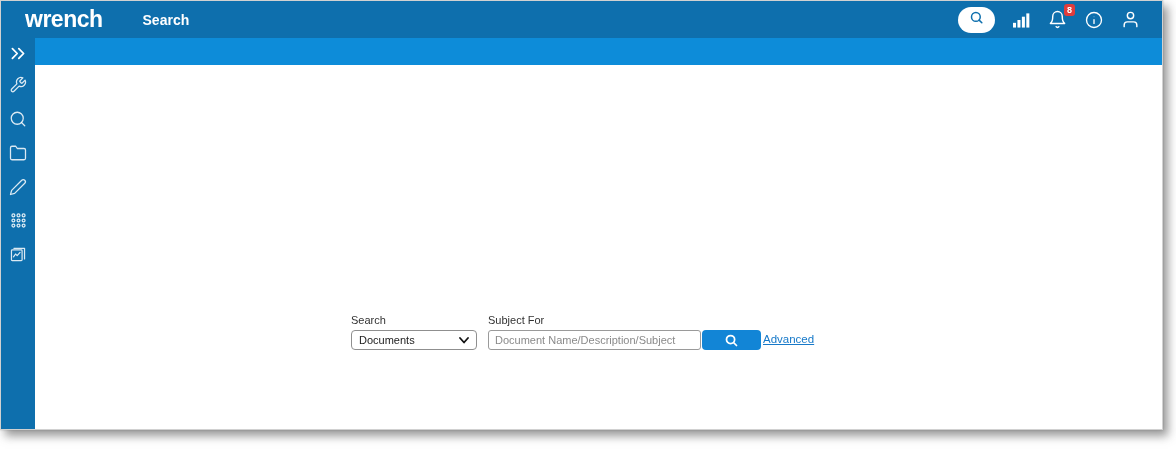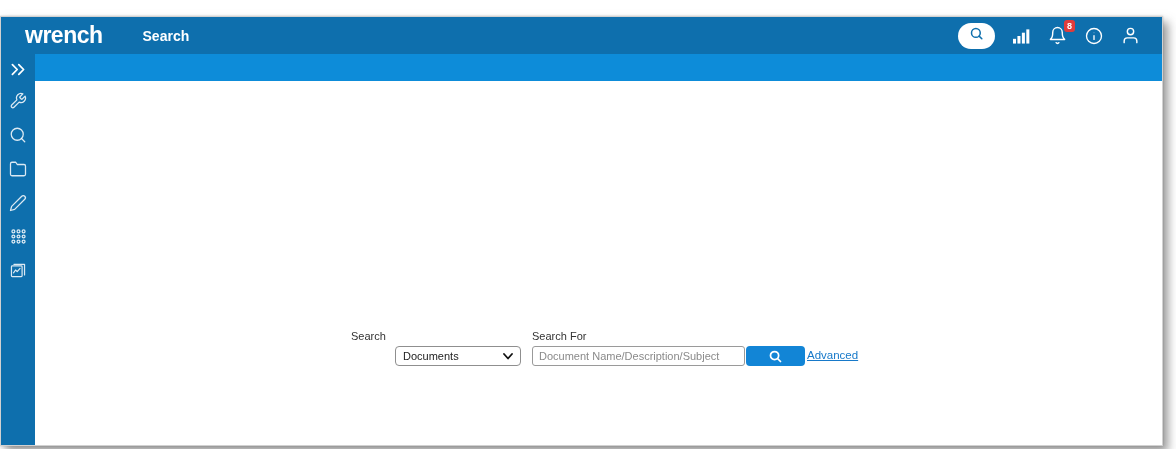--- a/index.html
+++ b/index.html
@@ -5,21 +5,21 @@
   * { box-sizing: border-box; }
   html,body { margin:0; padding:0; }
   body {
     width:1176px; height:449px;
     background:#ffffff;
     font-family:"Liberation Sans", sans-serif;
     position:relative;
     overflow:hidden;
   }
   .window {
-    position:absolute; left:0; top:16px;
+    position:absolute; left:0; top:0;
     width:1163px; height:430px;
     background:#ffffff;
     border:1px solid rgba(0,0,0,0.18);
     box-shadow:5px 6px 9px rgba(70,70,70,0.55), 0 0 2px rgba(0,0,0,0.2);
     display:flex; flex-direction:column;
     overflow:hidden;
   }
   
   .header {
     height:37px; flex:0 0 37px;
@@ -63,21 +63,21 @@
   .subheader { height:27px; flex:0 0 27px; background:#0D8CD9; }
   .content { flex:1; padding-top:249px; padding-left:316px; }
   
   .form-row { display:flex; align-items:flex-start; }
   .field { display:flex; flex-direction:column; }
   .field-label { font-size:11px; color:#333; margin-bottom:4px; }
   .select-box {
     width:126px; height:20px;
     border:1px solid #8f8f8f; border-radius:4px; background:#fff;
     display:flex; align-items:center; justify-content:space-between;
-    padding:0 7px; font-size:11px; color:#222; cursor:pointer;margin-left:44px;
+    padding:0 7px; font-size:11px; color:#222; cursor:pointer;
   }
   .field-category { margin-right:11px; }
   .query-group { display:flex; }
   .query-input {
     width:213px; height:20px;
     border:1px solid #9a9a9a; border-radius:3px;
     padding:0 6px; font-size:11px; color:#333;
     font-family:"Liberation Sans", sans-serif;
     outline:none;
   }
@@ -204,21 +204,21 @@
               <span>Documents</span>
               <span style="display:flex;align-items:center;">
                 <svg width="10" height="7" viewBox="0 0 10 7" fill="none" stroke="#111" stroke-width="1.8" stroke-linecap="round" stroke-linejoin="round">
                   <polyline points="1 1 5 5.5 9 1"></polyline>
                 </svg>
               </span>
             </div>
           </div>
 
           <div class="field">
-            <div class="field-label">Search For</div>
+            <div class="field-label">Subject For</div>
             <div class="query-group">
               <input class="query-input" type="text" placeholder="Document Name/Description/Subject" style="">
               <button class="search-btn">
                 <span style="display:flex;">
                   <svg width="15" height="15" viewBox="0 0 24 24" fill="none" stroke="#ffffff" stroke-width="2.8" stroke-linecap="round">
                     <circle cx="10.5" cy="10.5" r="6.5"></circle>
                       <line x1="20" y1="20" x2="15.2" y2="15.2"></line>
                   </svg>
                 </span>
               </button>

